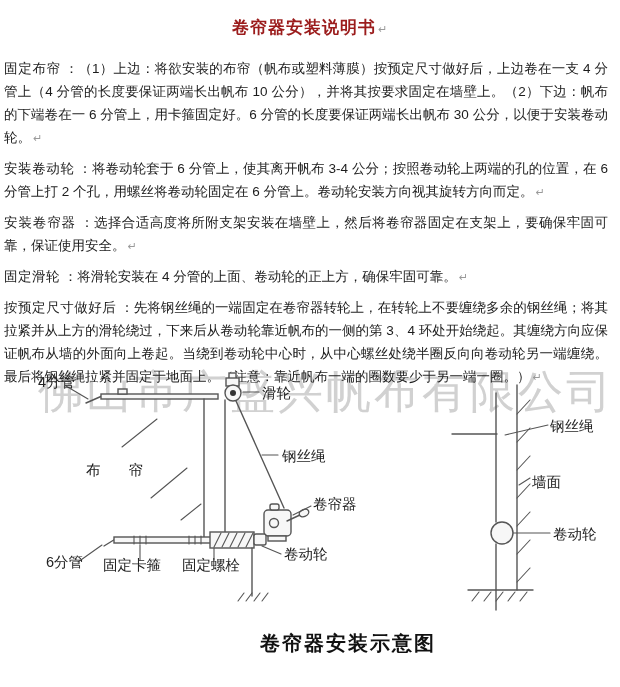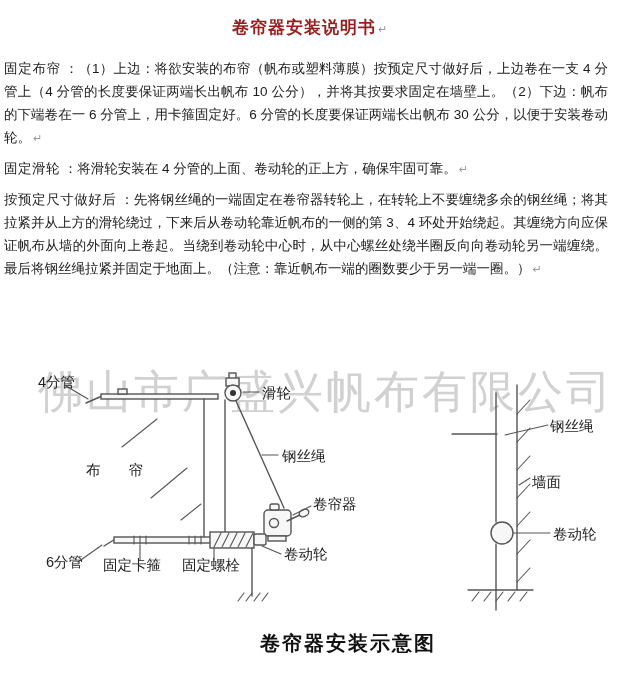--- a/index.html
+++ b/index.html
@@ -61,20 +61,22 @@
 <div id="page">
 
   <div id="doc-title">
     <span>卷帘器安装说明书</span><span class="pmark">↵</span>
   </div>
 
   <div id="watermark">佛山市广盛兴帆布有限公司</div>
 
   <div id="body-text">
     <p class="para"><span class="lead">固定布帘</span><span> ：（1）上边：将欲安装的布帘（帆布或塑料薄膜）按预定尺寸做好后，上边卷在一支 4 分管上（4 分管的长度要保证两端长出帆布 10 公分），并将其按要求固定在墙壁上。（2）下边：帆布的下端卷在一 6 分管上，用卡箍固定好。6 分管的长度要保证两端长出帆布 30 公分，以便于安装卷动轮。</span><span class="pmark">↵</span></p>
+    <p class="para"><span class="lead">安装卷动轮</span><span> ：将卷动轮套于 6 分管上，使其离开帆布 3-4 公分；按照卷动轮上两端的孔的位置，在 6 分管上打 2 个孔，用螺丝将卷动轮固定在 6 分管上。卷动轮安装方向视其旋转方向而定。</span><span class="pmark">↵</span></p>
+    <p class="para"><span class="lead">安装卷帘器</span><span> ：选择合适高度将所附支架安装在墙壁上，然后将卷帘器固定在支架上，要确保牢固可靠，保证使用安全。</span><span class="pmark">↵</span></p>
     <p class="para"><span class="lead">固定滑轮</span><span> ：将滑轮安装在 4 分管的上面、卷动轮的正上方，确保牢固可靠。</span><span class="pmark">↵</span></p>
     <p class="para"><span class="lead">按预定尺寸做好后</span><span> ：先将钢丝绳的一端固定在卷帘器转轮上，在转轮上不要缠绕多余的钢丝绳；将其拉紧并从上方的滑轮绕过，下来后从卷动轮靠近帆布的一侧的第 3、4 环处开始绕起。其缠绕方向应保证帆布从墙的外面向上卷起。当绕到卷动轮中心时，从中心螺丝处绕半圈反向向卷动轮另一端缠绕。最后将钢丝绳拉紧并固定于地面上。（注意：靠近帆布一端的圈数要少于另一端一圈。）</span><span class="pmark">↵</span></p>
   </div>
 
   <svg id="diagram" viewBox="0 0 620 260" xmlns="http://www.w3.org/2000/svg">
 
     <g>
       <path class="stroke" d="M86,38 L102,31"></path>
       <rect class="fillshape" x="101" y="29" width="117" height="5"></rect>
       <rect class="fillshape" x="118" y="24" width="9" height="5"></rect>

